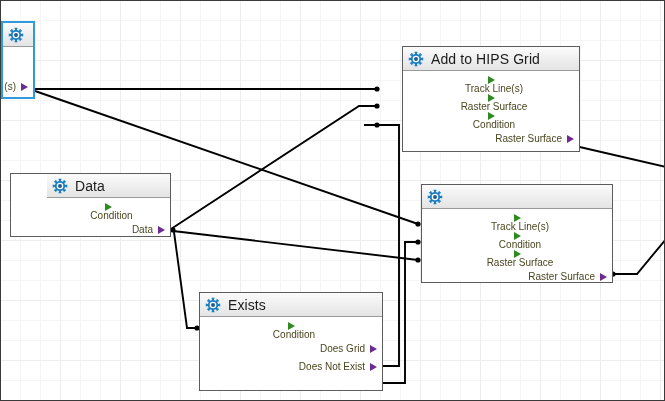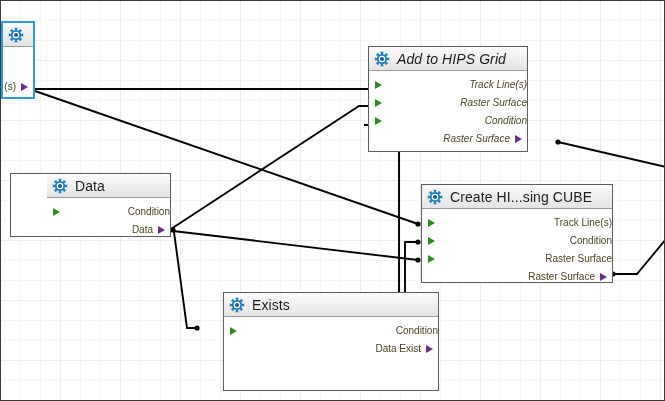--- a/index.html
+++ b/index.html
@@ -78,20 +78,21 @@
     display: flex;
     align-items: center;
     height: 18px;
     font-size: 10px;
     color: #4a4620;
     white-space: nowrap;
   }
   .port-row.in {
     justify-content: space-between;
     padding-left: 6px;
+    flex-direction: column;
   }
   .port-row.out {
     justify-content: flex-end;
     padding-right: 5px;
   }
   .tri {
     width: 0; height: 0;
     border-top: 4px solid transparent;
     border-bottom: 4px solid transparent;
     flex: 0 0 auto;
@@ -145,21 +146,21 @@
           <span class="node-title"></span>
         </div>
         <div class="node-body" style="height: 53px;">
           <div style="flex: 1 1 0%; height: 26px;"></div>
           <div class="port-row out">
             <span class="port-label">(s)</span>
             <span class="tri tri-out"></span>
           </div>
         </div>
       </div>
-      <div class="node" style="left: 367px; top: 45px; width: 160px; height: 106px; font-style: italic;">
+      <div class="node" style="left: 401px; top: 45px; width: 178px; height: 106px;">
         <div class="node-header">
           <svg class="gear-icon" viewBox="0 0 16 16">
             <path d="M 15.221641125046482 6.385100789201567 L 15.221641125046482 9.614899210798432 L 13.12264761044839 8.893577897649344 L 12.25411385392339 10.99040387203085L 14.24837759370439 11.96456522792764 L 11.96456522792764 14.24837759370439 L 10.99040387203085 12.25411385392339 L 8.893577897649344 13.12264761044839L 9.614899210798434 15.221641125046482 L 6.385100789201568 15.221641125046482 L 7.106422102350656 13.12264761044839 L 5.00959612796915 12.25411385392339L 4.035434772072363 14.248377593704392 L 1.751622406295609 11.964565227927638 L 3.7458861460766126 10.99040387203085 L 2.8773523895516115 8.893577897649344L 0.7783588749535193 9.614899210798436 L 0.7783588749535184 6.385100789201567 L 2.8773523895516115 7.106422102350658 L 3.7458861460766117 5.00959612796915L 1.7516224062956072 4.035434772072363 L 4.0354347720723585 1.7516224062956107 L 5.009596127969149 3.7458861460766126 L 7.106422102350652 2.8773523895516124L 6.385100789201568 0.7783588749535184 L 9.61489921079843 0.7783588749535184 L 8.893577897649346 2.8773523895516124 L 10.99040387203085 3.7458861460766117L 11.96456522792764 1.751622406295609 L 14.24837759370439 4.0354347720723585 L 12.254113853923387 5.009596127969148 L 13.122647610448386 7.106422102350652 Z" fill="#1a7fc1"></path>
             <circle cx="8" cy="8" r="3.3" fill="#ffffff"></circle>
             <circle cx="8" cy="8" r="2" fill="#1f5e93"></circle>
           </svg>
           <span class="node-title">Add to HIPS Grid</span>
         </div>
         <div class="node-body" style="height: 81px;">
           <div class="port-row in">
@@ -202,21 +203,20 @@
           </div>
         </div>
       </div>
       <div class="node" style="left: 420px; top: 183px; width: 192px; height: 99px;">
         <div class="node-header">
           <svg class="gear-icon" viewBox="0 0 16 16">
             <path d="M 15.221641125046482 6.385100789201567 L 15.221641125046482 9.614899210798432 L 13.12264761044839 8.893577897649344 L 12.25411385392339 10.99040387203085L 14.24837759370439 11.96456522792764 L 11.96456522792764 14.24837759370439 L 10.99040387203085 12.25411385392339 L 8.893577897649344 13.12264761044839L 9.614899210798434 15.221641125046482 L 6.385100789201568 15.221641125046482 L 7.106422102350656 13.12264761044839 L 5.00959612796915 12.25411385392339L 4.035434772072363 14.248377593704392 L 1.751622406295609 11.964565227927638 L 3.7458861460766126 10.99040387203085 L 2.8773523895516115 8.893577897649344L 0.7783588749535193 9.614899210798436 L 0.7783588749535184 6.385100789201567 L 2.8773523895516115 7.106422102350658 L 3.7458861460766117 5.00959612796915L 1.7516224062956072 4.035434772072363 L 4.0354347720723585 1.7516224062956107 L 5.009596127969149 3.7458861460766126 L 7.106422102350652 2.8773523895516124L 6.385100789201568 0.7783588749535184 L 9.61489921079843 0.7783588749535184 L 8.893577897649346 2.8773523895516124 L 10.99040387203085 3.7458861460766117L 11.96456522792764 1.751622406295609 L 14.24837759370439 4.0354347720723585 L 12.254113853923387 5.009596127969148 L 13.122647610448386 7.106422102350652 Z" fill="#1a7fc1"></path>
             <circle cx="8" cy="8" r="3.3" fill="#ffffff"></circle>
             <circle cx="8" cy="8" r="2" fill="#1f5e93"></circle>
           </svg>
-          <span class="node-title">Create HI...sing CUBE</span>
         </div>
         <div class="node-body" style="height: 74px;">
           <div class="port-row in">
             <span class="tri tri-in"></span>
             <span class="port-label">Track Line(s)</span>
           </div>
           <div class="port-row in">
             <span class="tri tri-in"></span>
             <span class="port-label">Condition</span>
           </div>
@@ -224,36 +224,40 @@
             <span class="tri tri-in"></span>
             <span class="port-label">Raster Surface</span>
           </div>
           <div style="flex: 1 1 0%; height: 0px;"></div>
           <div class="port-row out">
             <span class="port-label">Raster Surface</span>
             <span class="tri tri-out"></span>
           </div>
         </div>
       </div>
-      <div class="node" style="left: 198px; top: 291px; width: 216px; height: 99px; margin-left: 24px;">
+      <div class="node" style="left: 198px; top: 291px; width: 184px; height: 99px;">
         <div class="node-header">
           <svg class="gear-icon" viewBox="0 0 16 16">
             <path d="M 15.221641125046482 6.385100789201567 L 15.221641125046482 9.614899210798432 L 13.12264761044839 8.893577897649344 L 12.25411385392339 10.99040387203085L 14.24837759370439 11.96456522792764 L 11.96456522792764 14.24837759370439 L 10.99040387203085 12.25411385392339 L 8.893577897649344 13.12264761044839L 9.614899210798434 15.221641125046482 L 6.385100789201568 15.221641125046482 L 7.106422102350656 13.12264761044839 L 5.00959612796915 12.25411385392339L 4.035434772072363 14.248377593704392 L 1.751622406295609 11.964565227927638 L 3.7458861460766126 10.99040387203085 L 2.8773523895516115 8.893577897649344L 0.7783588749535193 9.614899210798436 L 0.7783588749535184 6.385100789201567 L 2.8773523895516115 7.106422102350658 L 3.7458861460766117 5.00959612796915L 1.7516224062956072 4.035434772072363 L 4.0354347720723585 1.7516224062956107 L 5.009596127969149 3.7458861460766126 L 7.106422102350652 2.8773523895516124L 6.385100789201568 0.7783588749535184 L 9.61489921079843 0.7783588749535184 L 8.893577897649346 2.8773523895516124 L 10.99040387203085 3.7458861460766117L 11.96456522792764 1.751622406295609 L 14.24837759370439 4.0354347720723585 L 12.254113853923387 5.009596127969148 L 13.122647610448386 7.106422102350652 Z" fill="#1a7fc1"></path>
             <circle cx="8" cy="8" r="3.3" fill="#ffffff"></circle>
             <circle cx="8" cy="8" r="2" fill="#1f5e93"></circle>
           </svg>
           <span class="node-title">Exists</span>
         </div>
         <div class="node-body" style="height: 74px;">
           <div class="port-row in">
             <span class="tri tri-in"></span>
             <span class="port-label">Condition</span>
           </div>
           <div style="flex: 1 1 0%; height: 0px;"></div>
           <div class="port-row out">
-            <span class="port-label">Data Exist</span>
+            <span class="port-label">Does Grid</span>
+            <span class="tri tri-out"></span>
+          </div>
+          <div class="port-row out">
+            <span class="port-label">Does Not Exist</span>
             <span class="tri tri-out"></span>
           </div>
         </div>
       </div>
     </div>
 
 </div>
 
 </body></html>

